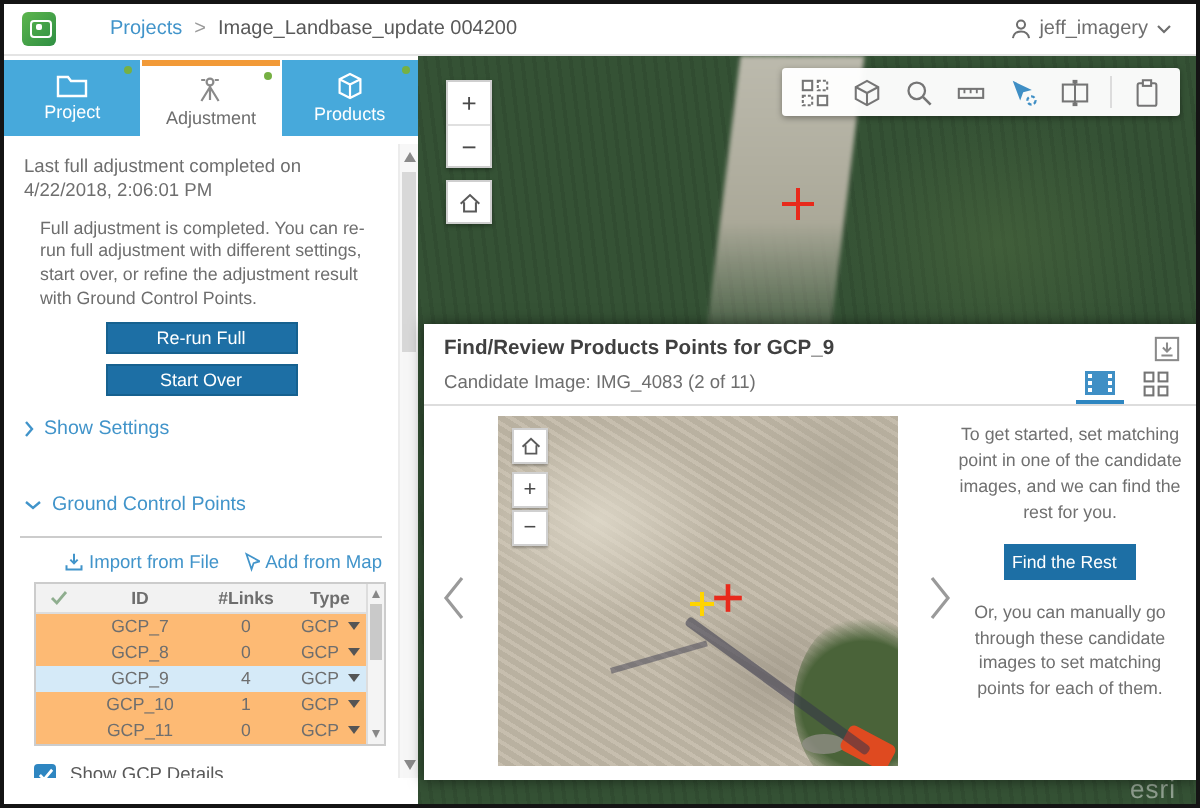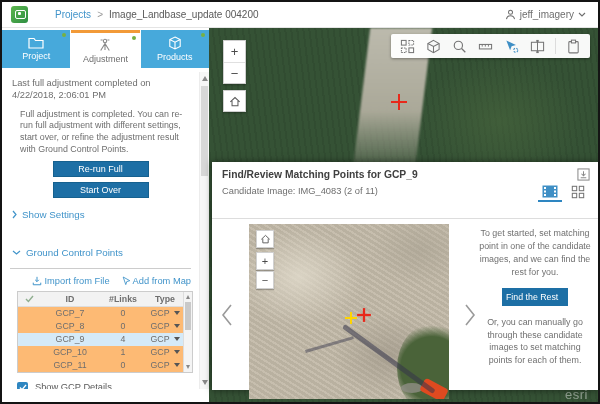--- a/index.html
+++ b/index.html
@@ -71,21 +71,21 @@
   .mapzoom .zb+.zb{border-top:1px solid #e0e0e0}
   .maphome{position:absolute;left:14px;top:62px;width:23px;height:22px;background:#fff;border:1px solid #cfcfcf;box-shadow:0 1px 2px rgba(0,0,0,.3);display:flex;align-items:center;justify-content:center;cursor:pointer}
   .maptools{position:absolute;right:8px;top:6px;height:24px;background:rgba(255,255,255,.97);border-radius:2px;box-shadow:0 1px 3px rgba(0,0,0,.35);display:flex;align-items:center;gap:9px;padding:0 8px}
   .tool{display:flex;align-items:center;justify-content:center;width:17px;height:17px;cursor:pointer}
   .tsep{width:1px;height:16px;background:#dcdcdc}
   .esri-mark{position:absolute;right:10px;bottom:0;font-size:13px;color:rgba(255,255,255,.45);letter-spacing:.5px}
   
   .mpanel{position:absolute;left:210px;top:160px;width:386px;height:228px;background:#fff;box-shadow:0 0 7px rgba(0,0,0,.5);z-index:25}
   .mp-title{padding:7px 10px 0 10px;font-size:10.3px;font-weight:bold;color:#404040}
   .mp-collapse{position:absolute;right:8px;top:6px;cursor:pointer}
-  .mp-sub{display:flex;justify-content:space-between;align-items:flex-end;padding:3px 8px 16px 10px;border-bottom:1px solid #ddd}
+  .mp-sub{display:flex;justify-content:space-between;align-items:flex-end;padding:3px 8px 0 10px;border-bottom:1px solid #ddd}
   .mp-cand{font-size:9.3px;color:#6e6e6e;padding-bottom:6px}
   .vtoggles{display:flex;gap:4px}
   .vt{width:24px;height:19px;display:flex;align-items:center;justify-content:center;cursor:pointer;border-bottom:2px solid transparent}
   .vt.active{border-bottom:2px solid #2e86c1}
   .mp-body{position:relative;height:185px}
   .car{position:absolute;top:84px;cursor:pointer}
   .car.left{left:9px}.car.right{left:252px}
   .viewer{position:absolute;left:37px;top:5px;width:200px;height:175px;overflow:hidden;background:
     radial-gradient(ellipse 90px 70px at 25% 30%,rgba(226,220,205,.8),transparent 70%),
     radial-gradient(ellipse 80px 60px at 70% 75%,rgba(150,142,128,.55),transparent 70%),
@@ -365,21 +365,21 @@
     </div>
 
     <div class="vscroll">
       <span class="up"></span>
       <span class="thumb"></span>
       <span class="dn"></span>
     </div>
   </div>
 
   <div class="mpanel">
-    <div class="mp-title">Find/Review Matching Points for GCP_9</div>
+    <div class="mp-title">Find/Review Products Points for GCP_9</div>
     <div class="mp-collapse">
         <svg width="13" height="13" viewBox="0 0 14 14">
           <rect x="1" y="1" width="12" height="12" fill="none" stroke="#8a8a8a" stroke-width="1.1"></rect>
           <path d="M7 3.5v4.5M4.8 6.2L7 8.4l2.2-2.2M4 10.5h6" fill="none" stroke="#8a8a8a" stroke-width="1.1"></path>
         </svg>
       </div>
     <div class="mp-sub">
       <span class="mp-cand">Candidate Image: IMG_4083 (2 of 11)</span>
       <span class="vtoggles">
         <span class="vt active">

